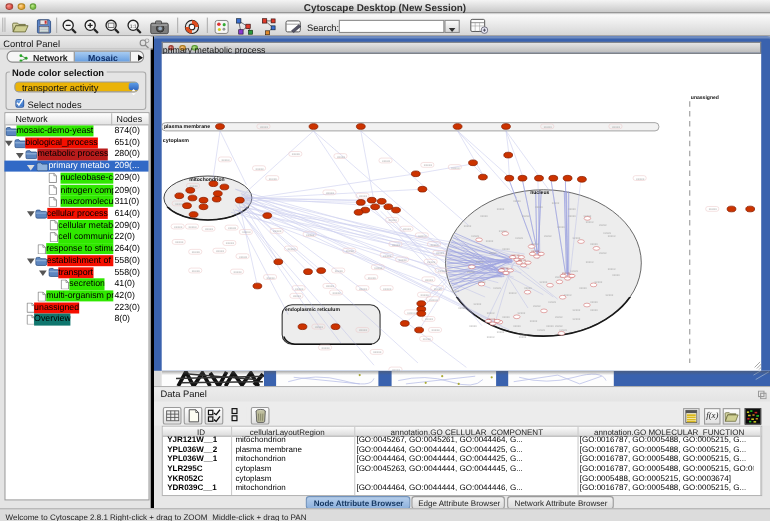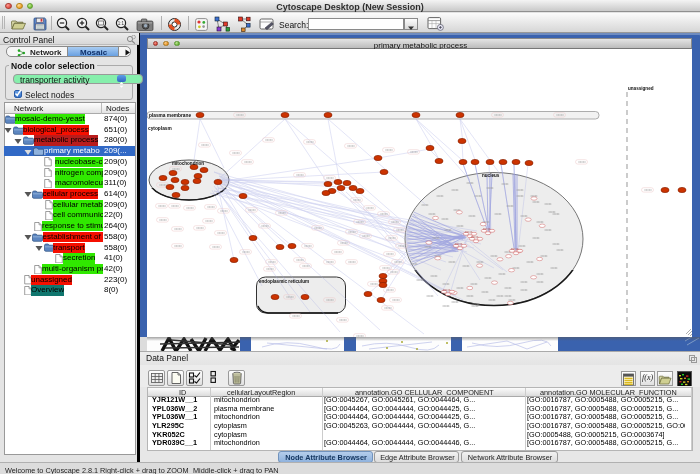--- a/index.html
+++ b/index.html
@@ -164,21 +164,21 @@
   </svg>
   <div class="abs" style="left:0;top:0;width:553px;height:4px;background:linear-gradient(rgba(90,90,90,0.55),rgba(120,120,120,0))"></div>
 </div>
 
 <div class="abs" style="left:140px;top:33px;width:560px;height:303.5px;background:#3a62ae;border-radius:3px 3px 0 0">
   <div class="abs" style="left:0;top:0;width:560px;height:2px;background:#6f8cc0"></div>
   <div class="abs" style="left:7px;top:4.5px;width:545px;height:11.5px;background:linear-gradient(#e4e4e4,#bcbcbc);border:1px solid #8a8a8a;border-bottom:1px solid #777">
     <div class="abs" style="left:4.6px;top:2.3px;width:5.6px;height:5.6px;border-radius:50%;background:radial-gradient(circle at 35% 30%,#f59d93,#d9473a 65%,#a52b20);border:0.5px solid #9a3a30"></div>
     <div class="abs" style="left:15.4px;top:2.3px;width:5.6px;height:5.6px;border-radius:50%;background:radial-gradient(circle at 35% 30%,#fcd08a,#e8952d 65%,#b56f15);border:0.5px solid #aa7a20"></div>
     <div class="abs" style="left:26.2px;top:2.3px;width:5.6px;height:5.6px;border-radius:50%;background:radial-gradient(circle at 35% 30%,#c2e898,#6cb23c 65%,#4a8a20);border:0.5px solid #5a9a30"></div>
-    <div class="abs" style="left:0;top:2px;width:545px;text-align:center;font-size:8px;color:#111">primary metabolic process</div>
+    <div class="abs" style="left:0;top:2px;width:545px;font-size:8px;color:#111">primary metabolic process</div>
   </div>
   <div class="abs" style="left:7px;top:16px;width:545px;height:287.5px;background:#fff">
     <svg width="545" height="287.5" viewBox="147 49 545 287.5">
 <rect x="147" y="111.5" width="452" height="7.5" rx="3.5" fill="#f2f2f2" stroke="#999" stroke-width="0.8"></rect>
 <ellipse cx="494" cy="239" rx="89" ry="66.5" fill="#ededed" stroke="#555" stroke-width="0.8"></ellipse>
 <clipPath id="nb">
           <rect x="402" y="270" width="185" height="40"></rect>
         </clipPath>
 <ellipse cx="494" cy="239" rx="89" ry="66.5" fill="none" stroke="#1a1a1a" stroke-width="1.6" clip-path="url(#nb)"></ellipse>
 <ellipse cx="189" cy="180" rx="40" ry="20" fill="#ededed" stroke="#444" stroke-width="0.9"></ellipse>
@@ -665,21 +665,21 @@
         <circle cx="6.8" cy="4" r="1.3" fill="#2a2"></circle>
         <path d="M2 1.6 L6.8 4 L2 6.4" fill="none" stroke="#383" stroke-width="0.7"></path>
       </svg>
     <svg class="abs" style="left:117px;top:2px" width="7" height="7" viewBox="0 0 7 7">
         <path d="M1.5 0.5 L6 3.5 L1.5 6.5 Z" fill="#111"></path>
       </svg>
   </div>
 
   <div class="abs" style="left:5px;top:32px;width:128px;height:35px;border:1px solid #aaa;border-radius:3px"></div>
   <span class="abs" style="left:9px;top:27.5px;font-size:8.5px;font-weight:bold;color:#111;background:#e4e4e4;padding:0 2px">Node color selection</span>
-  <div class="abs" style="left:13px;top:40.5px;width:130px;height:10px;background:#86efac;border:1px solid #999;border-radius:4px">
+  <div class="abs" style="left:13px;top:40.5px;width:113px;height:10px;background:#eab308;border:1px solid #999;border-radius:4px">
     <span class="abs" style="left:6px;top:0px;font-size:8.5px;color:#111">transporter activity</span>
     <div class="abs" style="left:102.5px;top:0.4px;width:9px;height:7.6px;background:linear-gradient(#5f9fe8,#2f66c0);border-radius:2.5px">
       <svg width="9" height="7.6" viewBox="0 0 9 7.6">
           <path d="M4.5 0.9 L6.4 2.9 L2.6 2.9 Z" fill="#fff"></path>
           <path d="M4.5 6.7 L6.4 4.7 L2.6 4.7 Z" fill="#fff"></path>
         </svg>
     </div>
   </div>
   <div class="abs" style="left:13.5px;top:57px;width:8px;height:8px;background:linear-gradient(#6ba3e8,#3572c8);border:1px solid #2a5ca8;border-radius:2px">
     <svg width="8" height="9" viewBox="0 0 8 9" style="position:absolute;left:-0.5px;top:-2px">

